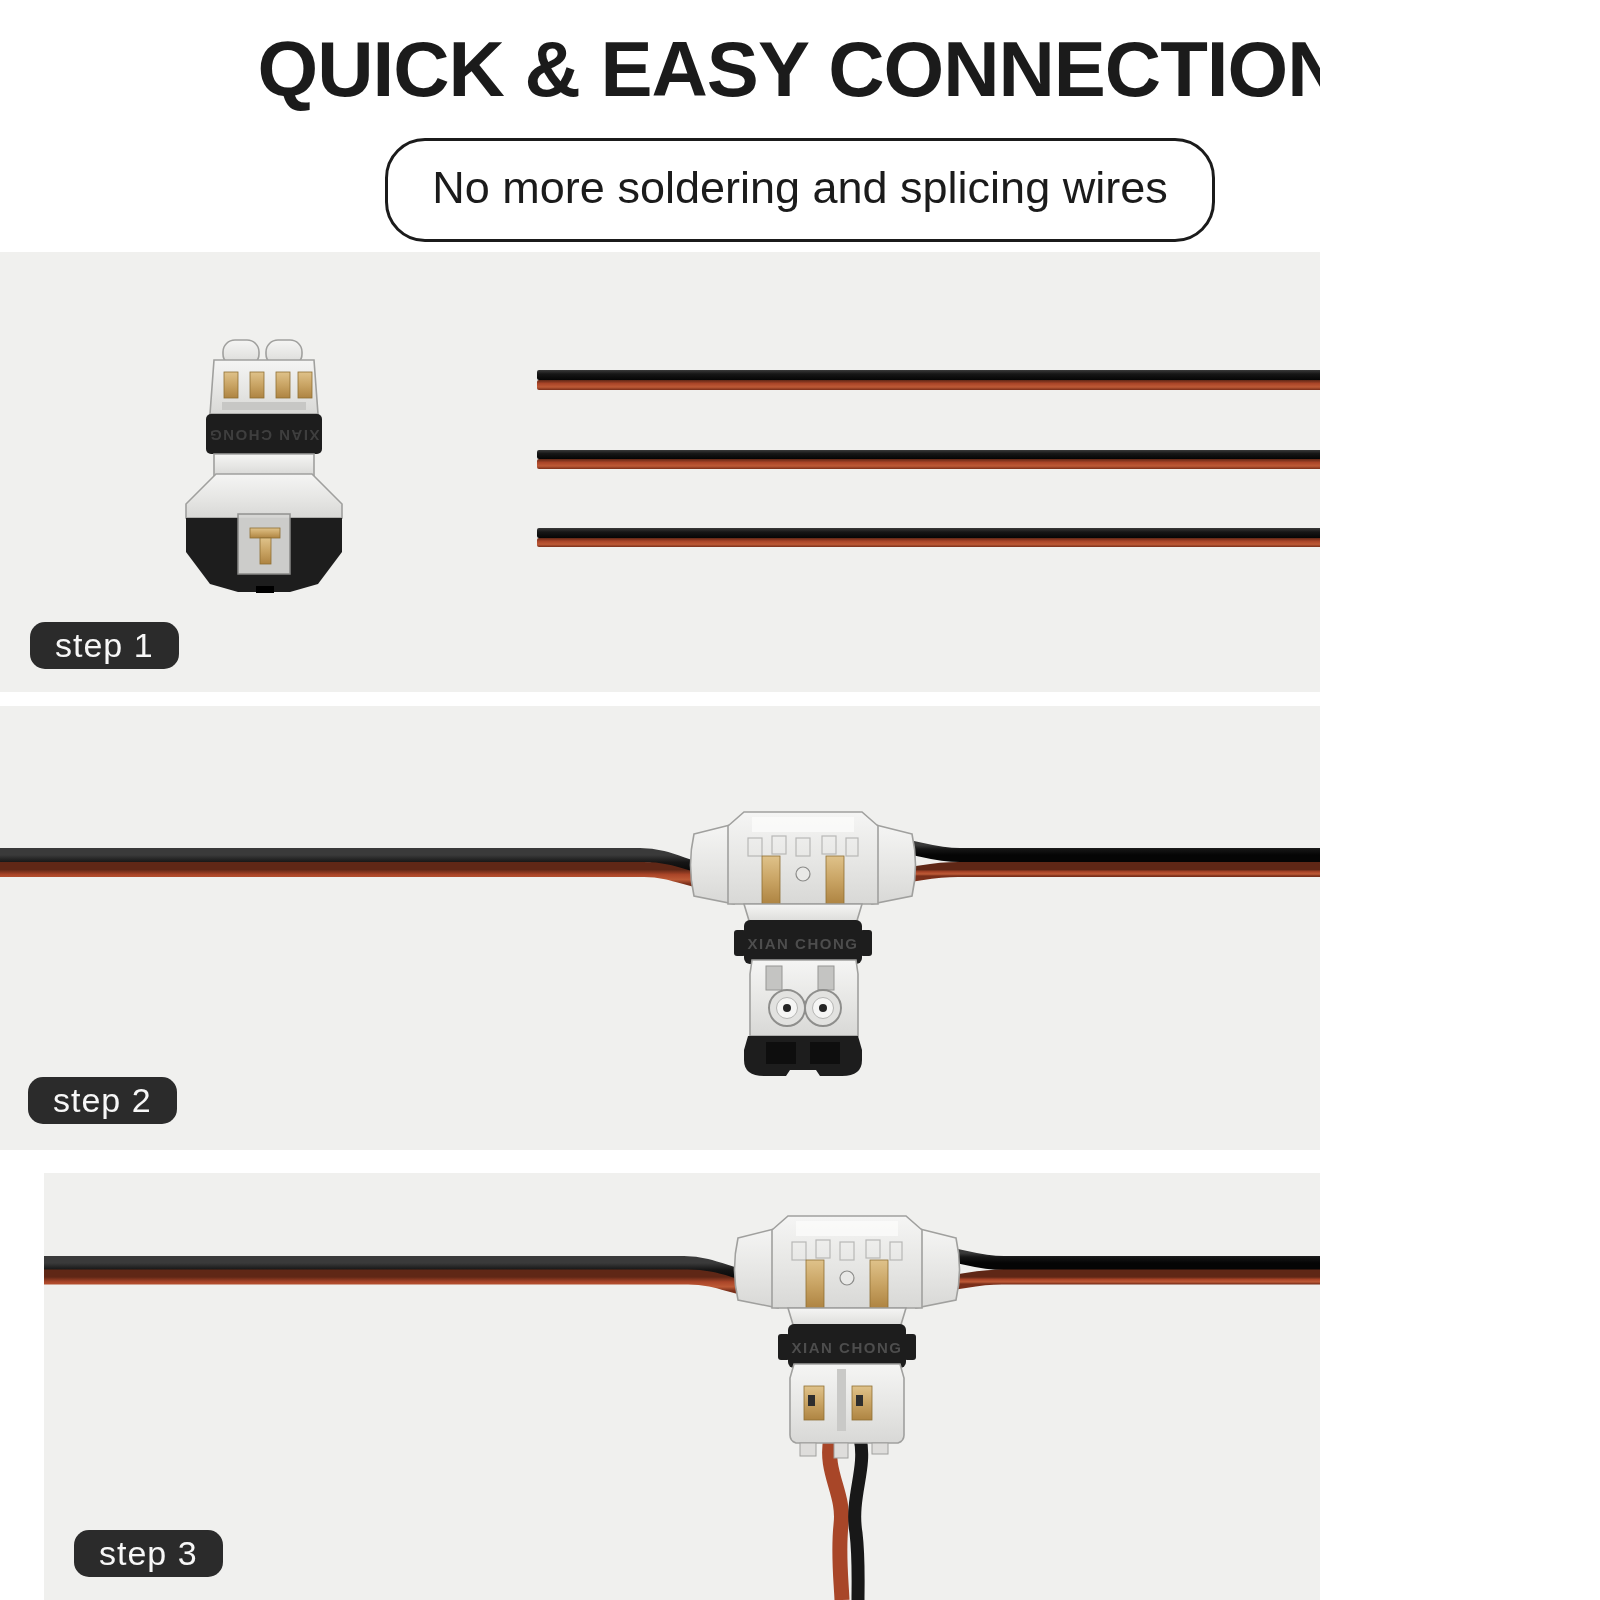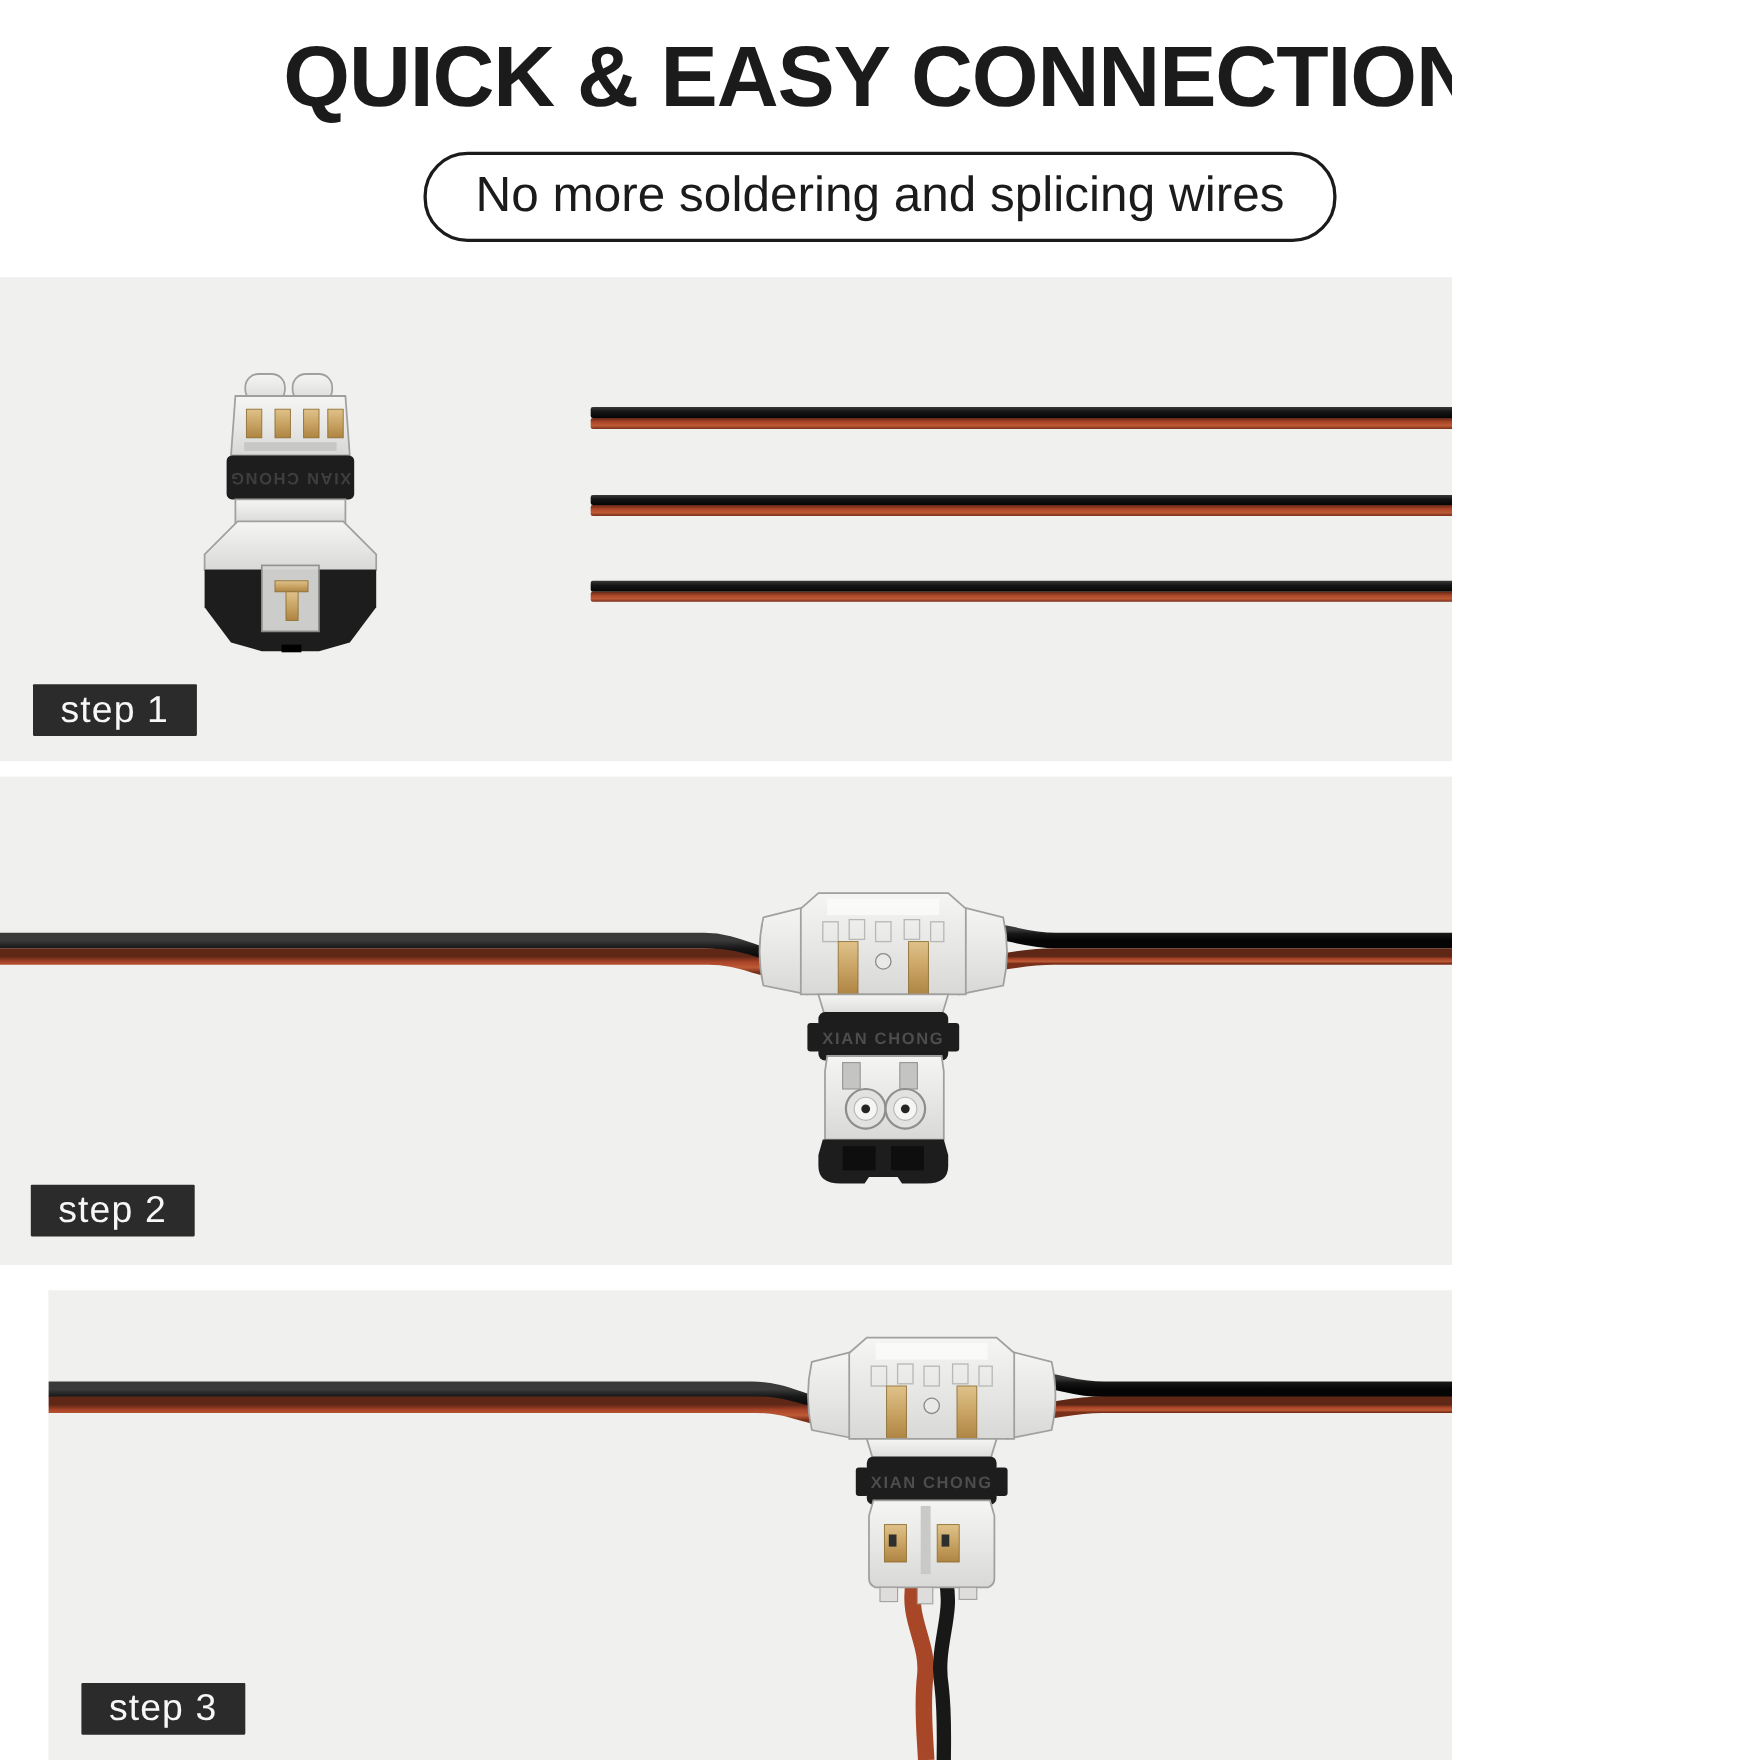--- a/index.html
+++ b/index.html
@@ -2,29 +2,29 @@
 <html style="--page-bg: #ffffff; --panel-bg: #f0f0ee; --title-text: #1b1b1b; --pill-border: #1b1b1b; --pill-text: #1b1b1b; --label-bg: #2b2b2b; --label-text: #f7f7f7; --wire-black: #181818; --wire-red: #b04b2c; --gold: #c9a464; --plastic-light: #f5f5f4; --plastic-dark: #d8d8d6; --plastic-stroke: #a0a09e; --connector-black: #1d1d1d; --brand-emboss: #4d4d4d;"><head>
 <meta charset="utf-8">
 <style>
   html,body{margin:0;padding:0;background:var(--page-bg,#fff);}
   .page{position:relative;width:1320px;height:1600px;overflow:hidden;
         font-family:"Liberation Sans",sans-serif;background:var(--page-bg,#fff);}
   .title{position:absolute;top:24px;left:0;width:1600px;margin:0;text-align:center;
          font-size:78px;font-weight:bold;letter-spacing:-1px;color:var(--title-text,#1b1b1b);}
   .pill-row{position:absolute;top:138px;left:0;width:1600px;display:flex;justify-content:center;}
   .pill{border:3.5px solid var(--pill-border,#1b1b1b);border-radius:40px;height:76px;
-        line-height:72px;padding:0 44px;font-size:45px;color:var(--pill-text,#1b1b1b);
+        line-height:72px;padding:11px 44px;font-size:45px;color:var(--pill-text,#1b1b1b);
         background:var(--page-bg,#fff);white-space:nowrap;}
   .panel{position:absolute;left:0;width:1600px;background:var(--panel-bg,#f0f0ee);}
   #panel1{top:252px;height:440px;}
   #panel2{top:706px;height:444px;}
   #panel3{top:1173px;height:427px;margin-left:44px;}
   .panel svg{position:absolute;top:0;left:0;}
   .step-label{position:absolute;background:var(--label-bg,#2b2b2b);color:var(--label-text,#f7f7f7);
-        border-radius:1px;font-size:34px;line-height:47px;height:47px;padding:0 25px;
+        border-radius:15px;font-size:34px;line-height:47px;height:47px;padding:0 25px;
         letter-spacing:1px;}
   #label1{left:30px;top:370px;}
   #label2{left:28px;top:371px;}
   #label3{left:30px;top:357px;}
   .wire-black-fill{fill:url(#blackWireGrad);}
   .wire-red-fill{fill:url(#redWireGrad);}
   .wire-black-stroke{stroke:url(#blackWireGrad);fill:none;}
   .wire-red-stroke{stroke:url(#redWireGrad);fill:none;}
   .clear-part{fill:url(#clearGrad);stroke:var(--plastic-stroke,#a0a09e);stroke-width:1.6;}
   .clear-detail{fill:none;stroke:#b8b8b6;stroke-width:1.2;}

